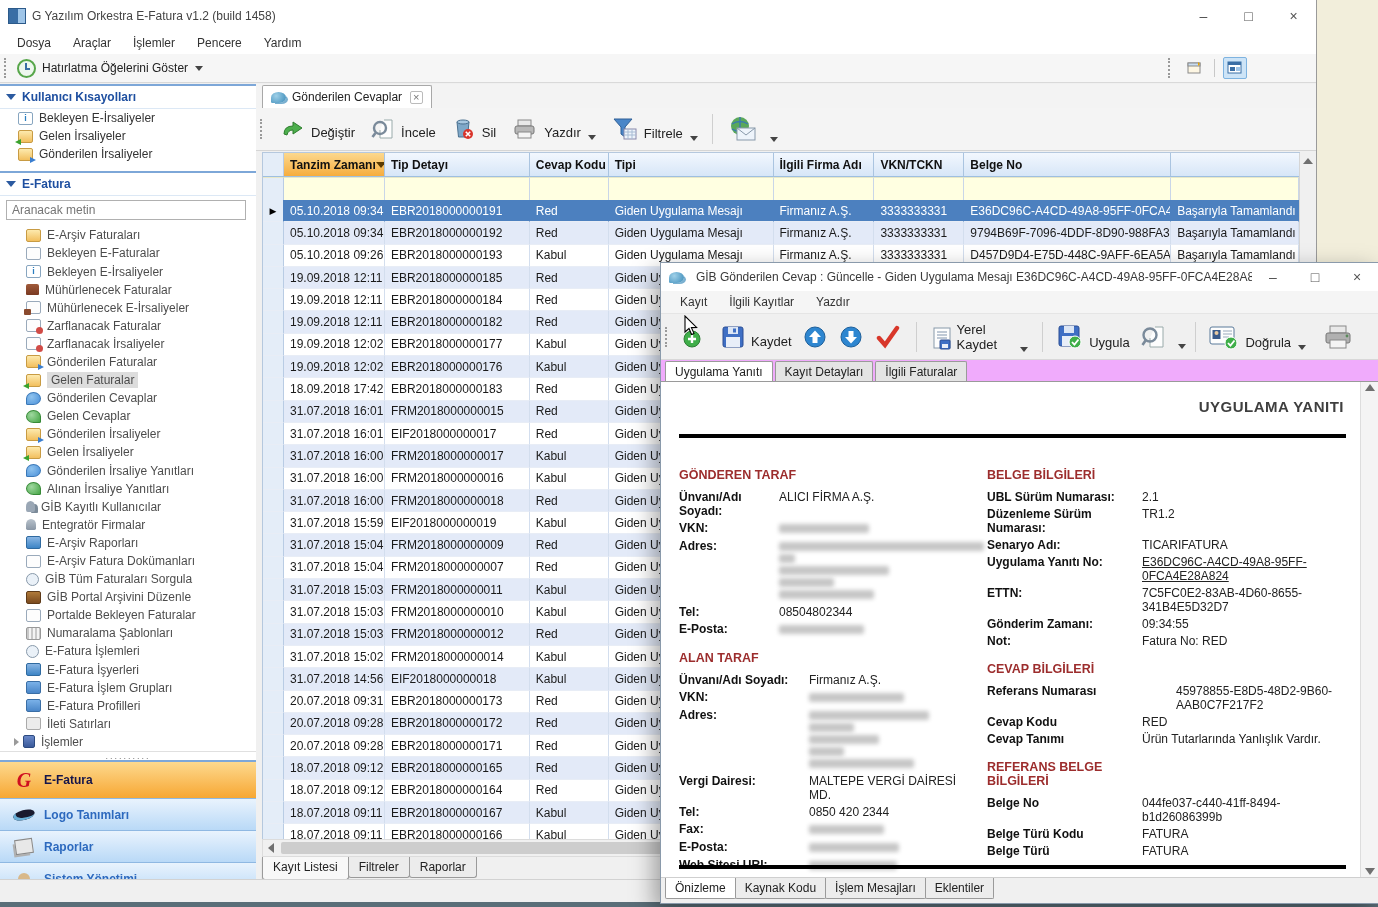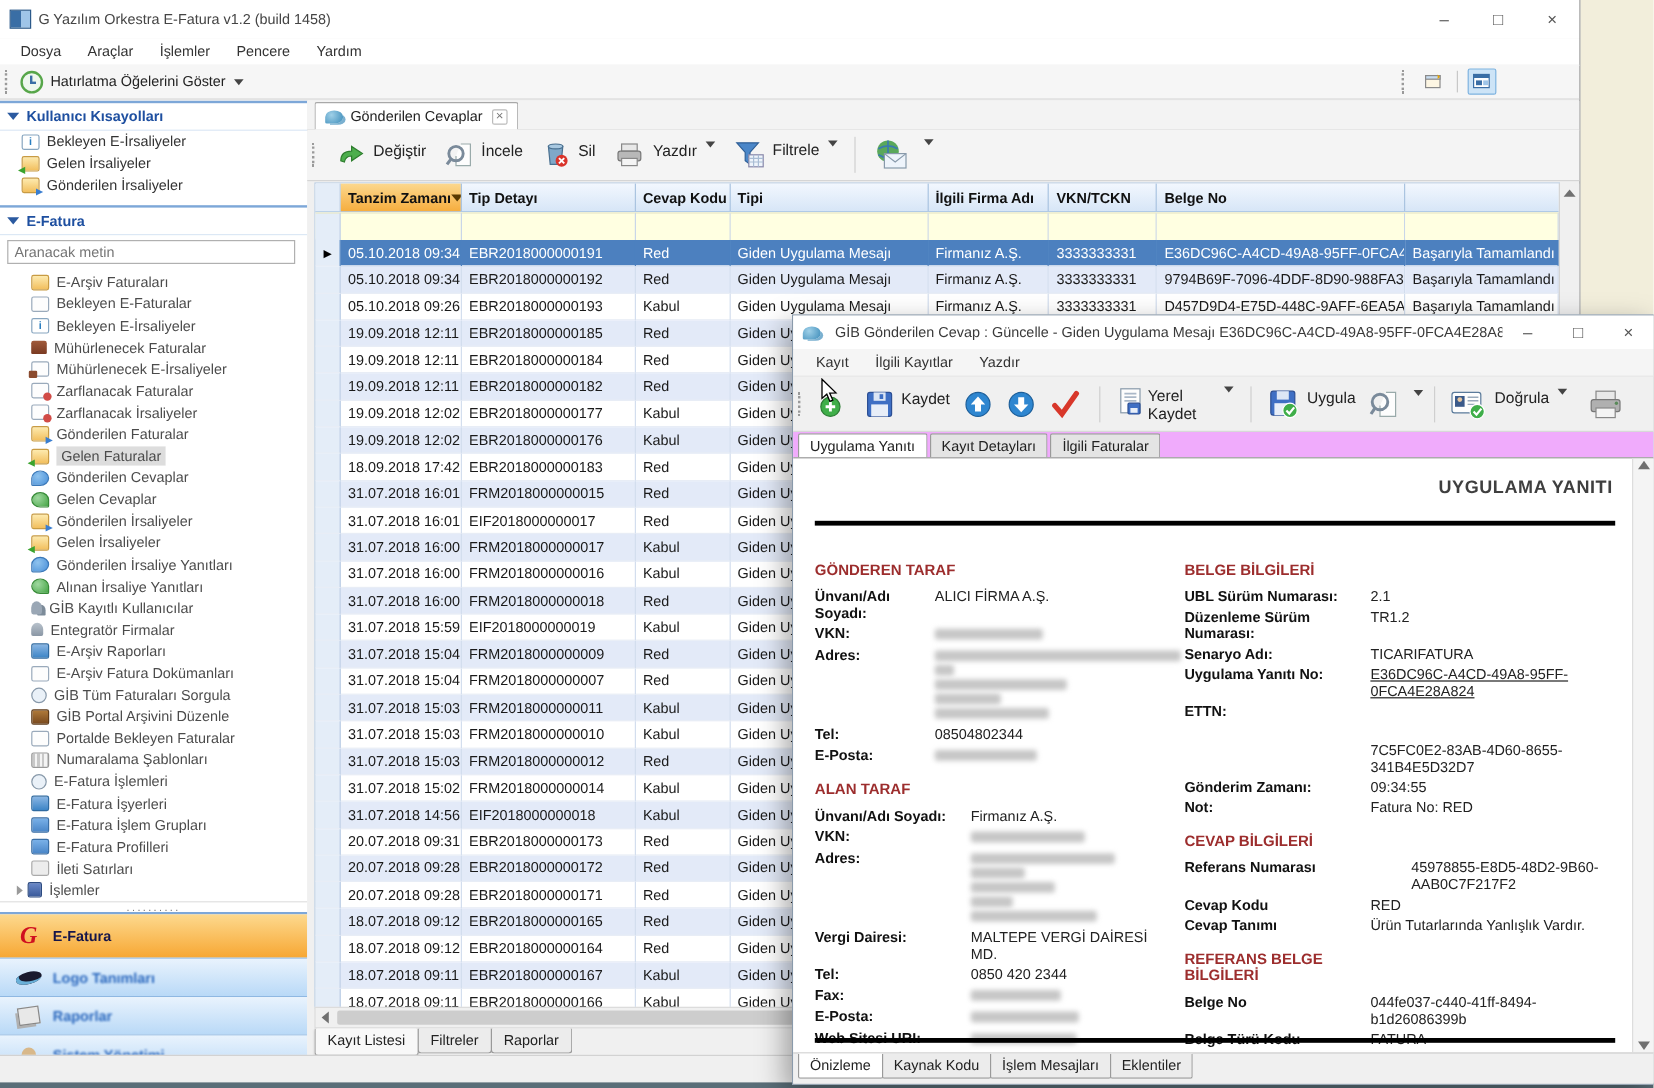--- a/index.html
+++ b/index.html
@@ -72,21 +72,21 @@
   .clipb{width:16px;height:13px;background:#e8e8e8;border:1px solid #888;transform:rotate(-8deg);box-shadow:-3px 3px 0 -1px #b0b0b0;}
   .person-big{width:12px;height:12px;border-radius:50%;background:#d8b88a;position:relative;}
   .person-big::after{content:"";position:absolute;left:-3px;top:9px;width:18px;height:8px;border-radius:6px 6px 0 0;background:#3a4a7a;}
   
   .content{position:absolute;left:256px;top:84px;right:0;bottom:0;background:#f0f0f0;}
   .doc-tabwell{position:absolute;left:0;top:0;right:0;height:24px;background:#f3f3f3;border-bottom:1px solid #b9b9b9;}
   .doc-tab{position:absolute;left:6px;top:1px;height:22px;background:#fff;border:1px solid #a8a8a8;border-bottom:none;display:flex;align-items:center;padding:0 8px;border-radius:2px 2px 0 0;}
   .doc-tab .x{margin-left:8px;color:#777;font-size:11px;border:1px solid #bbb;border-radius:2px;padding:0 2px;line-height:11px;}
   .bubtab{width:15px;height:11px;background:radial-gradient(circle at 35% 35%,#9fd0e8,#3a8ab8);border-radius:50% 50% 50% 10%;margin-right:6px;box-shadow:3px 2px 0 -1px #7ab0d0;}
   .grid-toolbar{position:absolute;left:0;top:24px;right:0;height:42px;background:#f4f4f4;border-bottom:1px solid #d5d5d5;display:flex;align-items:center;}
-  .tbtn{display:flex;align-items:flex-start;padding:4px 8px;color:#222;font-size:13px;}
+  .tbtn{display:flex;align-items:flex-end;padding:4px 8px;color:#222;font-size:13px;}
   .tbtn svg{margin-right:6px;}
   .gt-sep{width:1px;height:30px;background:#cfcfcf;margin:0 6px;}
   
   .grid{position:absolute;left:6px;top:68px;width:1036px;bottom:62px;background:#fff;border:1px solid #b5c8de;}
   .g-hrow{display:flex;height:23px;background:linear-gradient(#f2f7fe,#d7e6f7);border-bottom:1px solid #9ebfe0;font-weight:bold;color:#111;}
   .g-hcell{display:flex;align-items:center;padding-left:6px;border-right:1px solid #aac4e0;overflow:hidden;white-space:nowrap;}
   .g-hcell.sorted{background:linear-gradient(#fcd88e,#f6ad3e);}
   .sort-tri{width:0;height:0;border-left:5px solid transparent;border-right:5px solid transparent;border-top:6px solid #5a3a00;margin-left:auto;margin-right:8px;}
   .g-frow{display:flex;height:22px;background:#fbfbe8;border-bottom:1px solid #c9d6e8;}
   .g-fcell{background:#ffffe1;border-right:1px solid #c9d6e8;border-top:1px solid #e8e8c8;}
@@ -1016,21 +1016,21 @@
         <div class="f-row">
           <div class="f-lbl" style="width: 155px;">Senaryo Adı:</div>
           <div class="f-val" style="width: 205px;">TICARIFATURA</div>
         </div>
         <div class="f-row">
           <div class="f-lbl" style="width: 155px;">Uygulama Yanıtı No:</div>
           <div class="f-val" style="width: 205px; text-decoration: underline;">E36DC96C-A4CD-49A8-95FF-0FCA4E28A824</div>
         </div>
         <div class="f-row">
           <div class="f-lbl" style="width: 155px;">ETTN:</div>
-          <div class="f-val" style="width: 205px; margin-top: 32px;">7C5FC0E2-83AB-4D60-8655-341B4E5D32D7</div>
+          <div class="f-val" style="width: 205px;">7C5FC0E2-83AB-4D60-8655-341B4E5D32D7</div>
         </div>
         <div class="f-row">
           <div class="f-lbl" style="width: 155px;">Gönderim Zamanı:</div>
           <div class="f-val" style="width: 205px;">09:34:55</div>
         </div>
         <div class="f-row">
           <div class="f-lbl" style="width: 155px;">Not:</div>
           <div class="f-val" style="width: 205px;">Fatura No: RED</div>
         </div>
         <div class="sec-head">CEVAP BİLGİLERİ</div>

